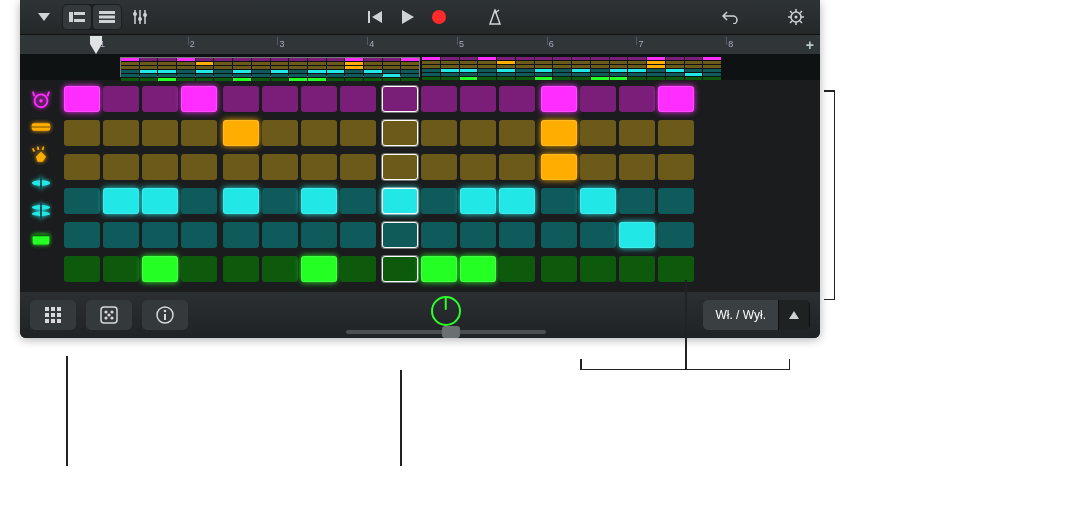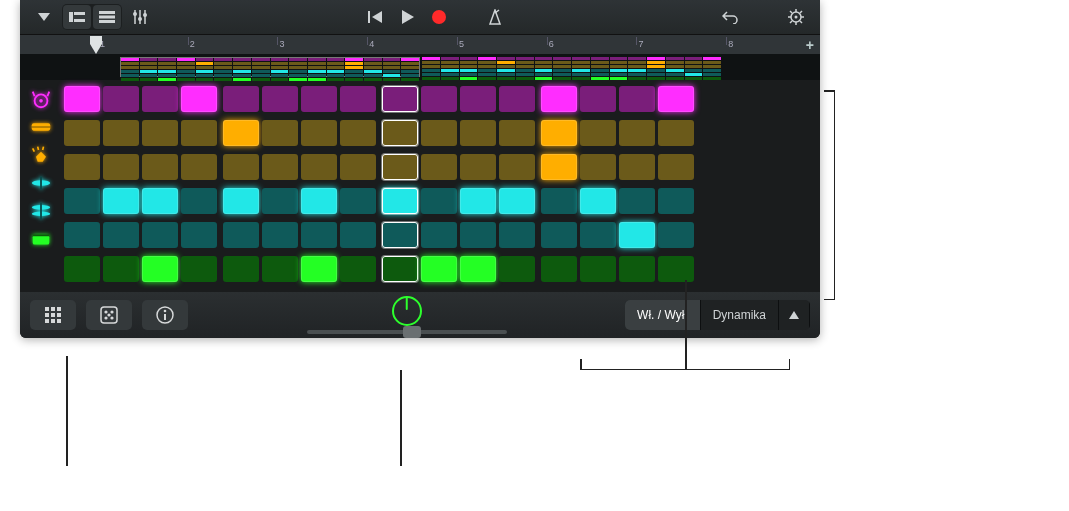--- a/index.html
+++ b/index.html
@@ -669,21 +669,20 @@
 
       <div class="powerwrap">
         <div class="power"></div>
         <div class="hslider">
             <div class="knob"></div>
           </div>
       </div>
 
       <div class="switcher">
         <div class="switch-seg active">Wł. / Wył.</div>
-        <div class="switch-seg">Dynamika</div>
         <div class="switch-seg icon">
           <svg width="10" height="8">
               <polygon points="0,8 10,8 5,0" fill="#cfd3d5"></polygon>
             </svg>
         </div>
       </div>
     </div>
 
   </div>
 

